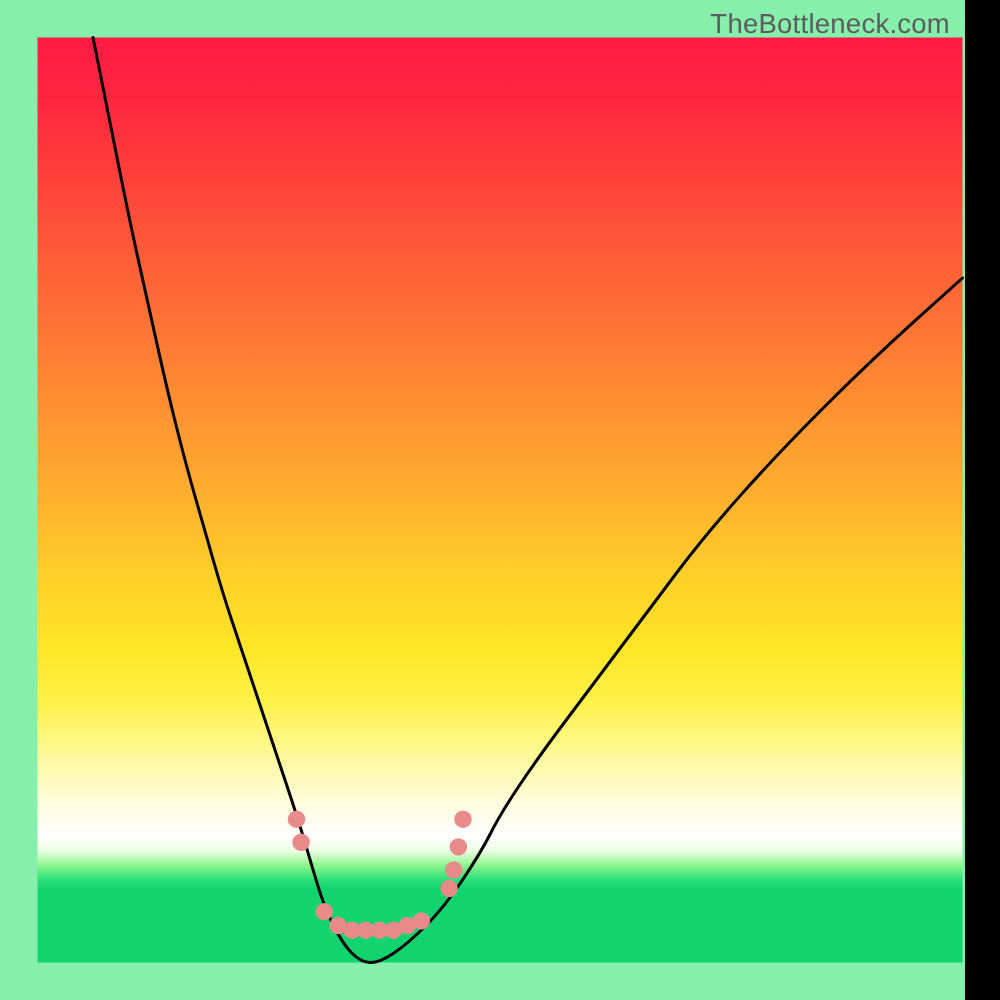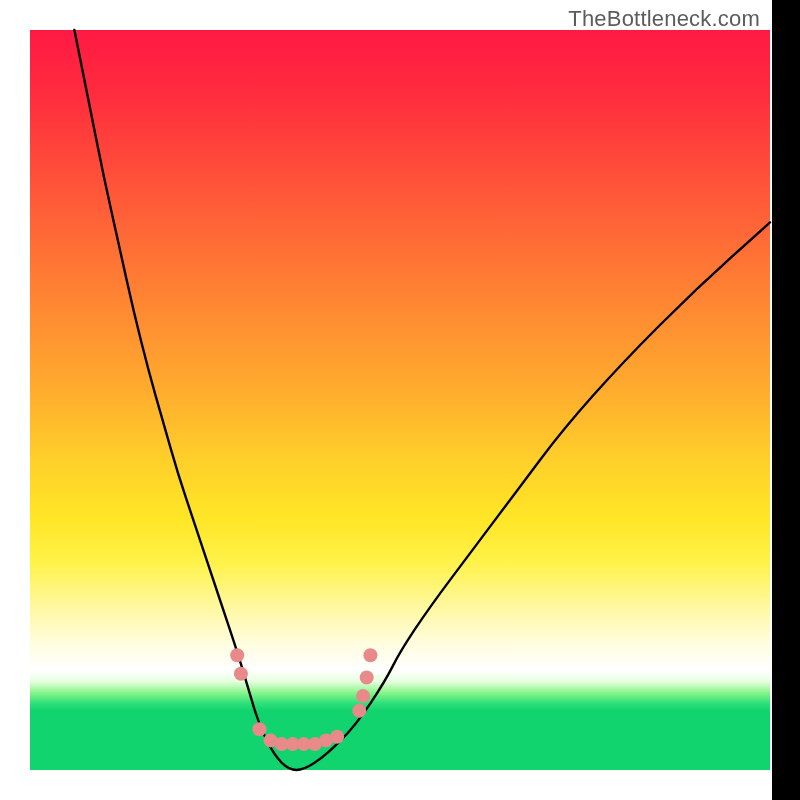--- a/index.html
+++ b/index.html
@@ -10,21 +10,21 @@
     background: #000;
     overflow: hidden;
     font-family: Arial, Helvetica, sans-serif;
   }
   .frame {
     position: absolute;
     left: 0;
     top: 0;
     width: 772px;
     height: 800px;
-    background: #ffffff;
+    background: #86efac;
   }
   .plot-area {
     position: absolute;
     left: 30px;
     top: 30px;
     width: 740px;
     height: 740px;
     
     background: linear-gradient(
       to bottom,

